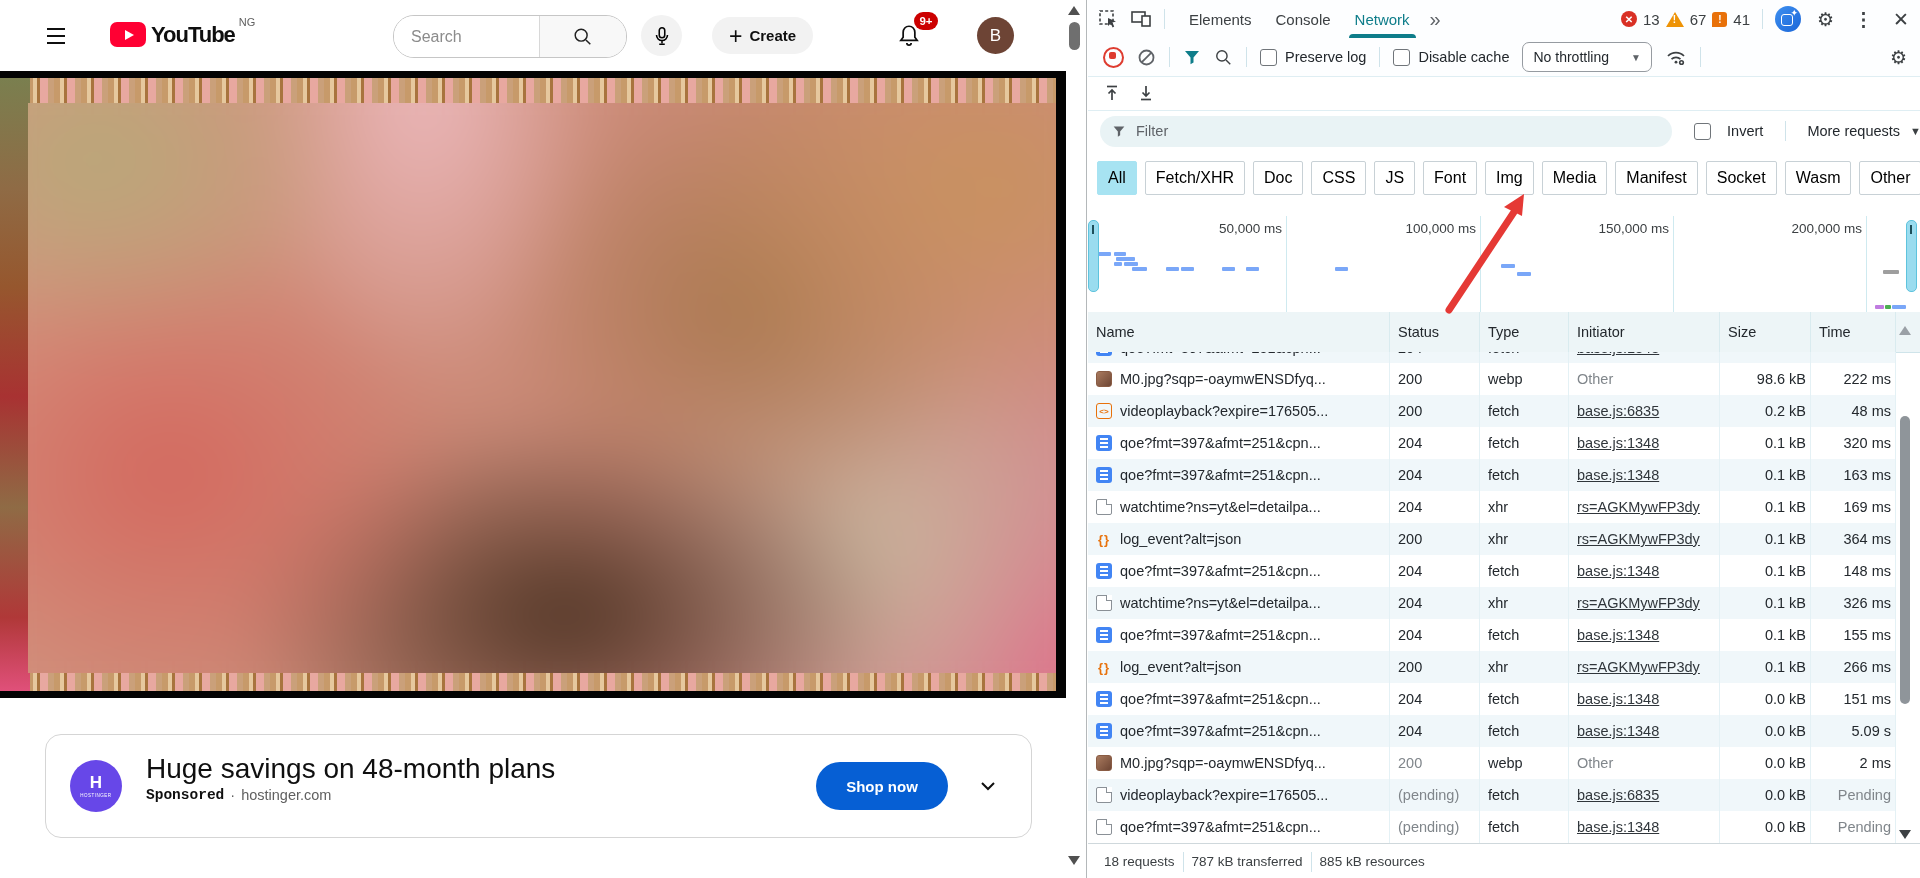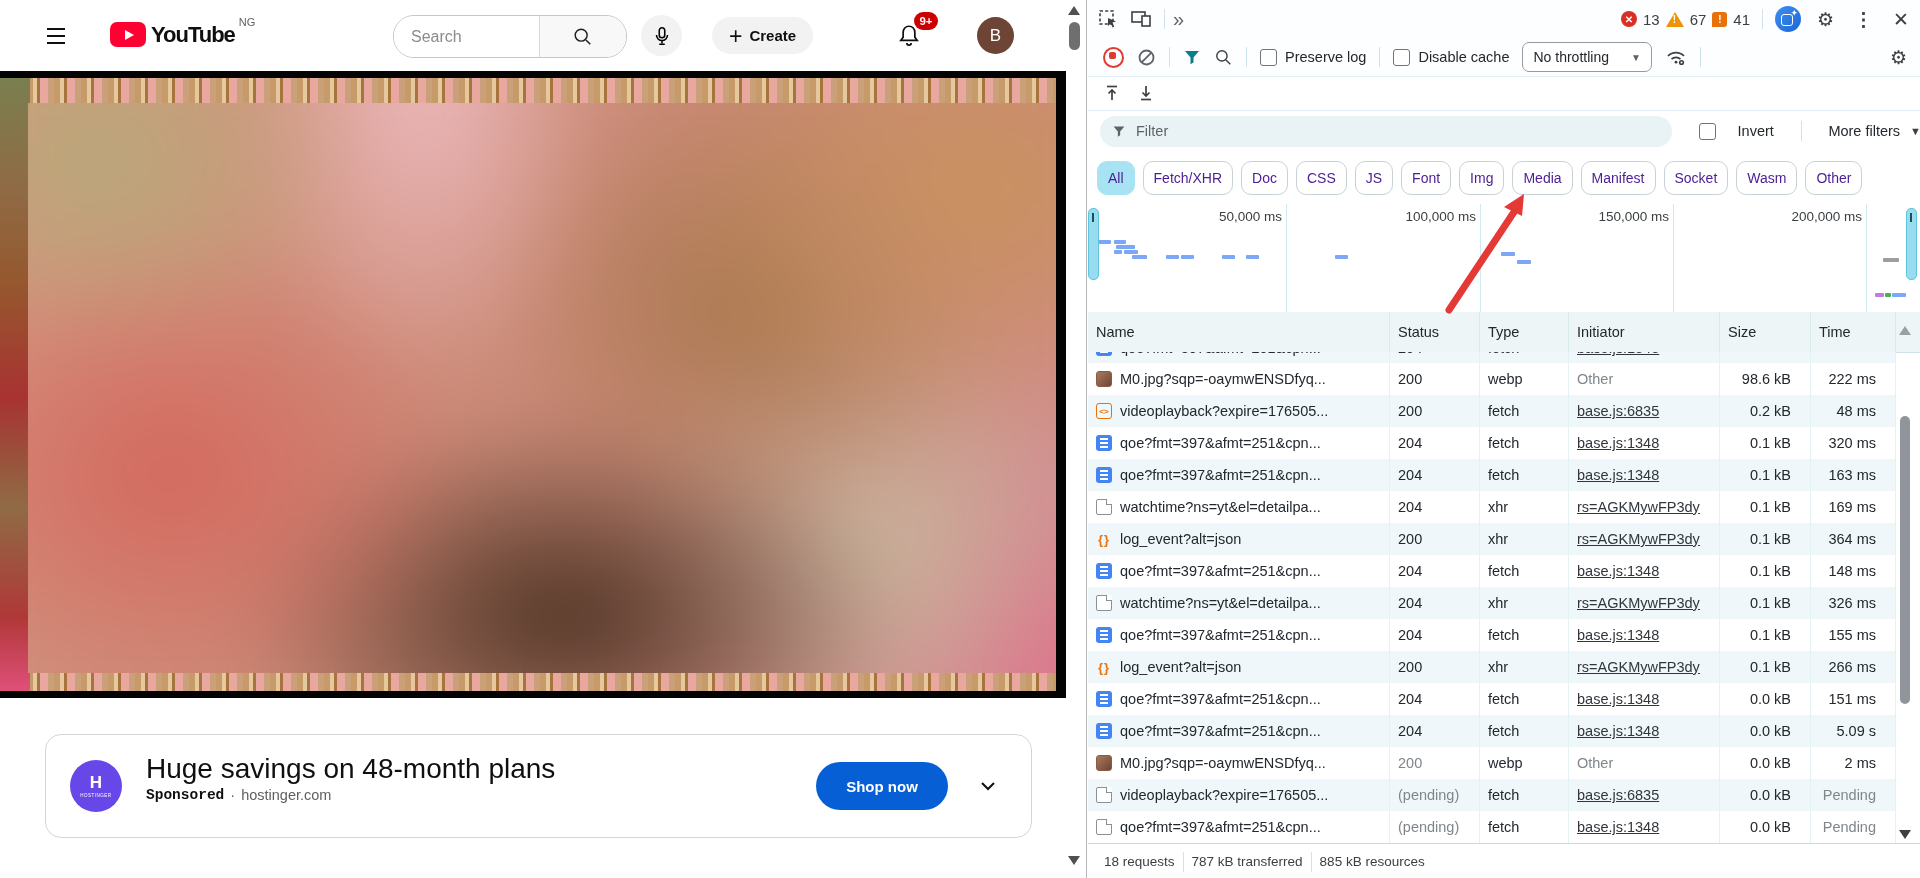--- a/index.html
+++ b/index.html
@@ -85,37 +85,37 @@
   #throttle-sel{height:28px;border:1px solid #969ba1;border-radius:7px;display:flex;align-items:center;gap:22px;padding:0 10px;cursor:pointer;background:#fff;white-space:nowrap;}
   #throttle-sel .car{font-size:10px;color:#5f6368;}
   #dt-har{top:76px;height:34px;border-bottom:1px solid #dfeef3;gap:16px;padding-left:15px;}
   #dt-filterrow{top:110px;height:42px;gap:12px;padding-left:12px;justify-content:space-between;}
   #filter-pill{width:548px;height:31px;background:#e9f3f5;border-radius:16px;display:flex;align-items:center;padding:0 12px;gap:8px;flex:none;}
   #filter-input{border:0;outline:0;background:transparent;font-size:14.5px;font-family:inherit;flex:1;color:#23282d;}
   #filter-input::placeholder{color:#5f6368;}
   #more-filters{display:flex;gap:10px;align-items:center;cursor:pointer;white-space:nowrap;font-size:14.5px;}
   #more-filters .car{font-size:11px;color:#3c4043;}
   #dt-chiprow{top:152px;height:52px;gap:8px;padding-left:9px;align-items:center;}
-  .chip{height:22px;padding:5px 10px;border:1px solid #c8d1d6;border-radius:10px;display:flex;align-items:center;font-size:14px;color:#4c1d95;cursor:pointer;background:#fff;white-space:nowrap;}
+  .chip{height:22px;padding:5px 10px;border:1px solid #c8d1d6;border-radius:2px;display:flex;align-items:center;font-size:16px;color:#000000;cursor:pointer;background:#fff;white-space:nowrap;}
   .chip.sel{background:#a7e3f2;border-color:#a7e3f2;}
   
-  #dt-overview{top:204px;left:1px;right:0;height:108px;border-bottom:1px solid #cfe4ea;background:#fff;overflow:hidden;cursor:pointer;}
+  #dt-overview{top:216px;left:1px;right:0;height:108px;border-bottom:1px solid #cfe4ea;background:#fff;overflow:hidden;cursor:pointer;}
   .grid-v{position:absolute;top:0;bottom:0;width:1px;background:#cfeaf0;}
   .tl-label{position:absolute;top:5px;width:110px;text-align:right;font-size:13.5px;color:#3c4043;white-space:nowrap;}
   .wf-bar{position:absolute;height:4px;border-radius:1px;background:#7aa7f8;}
   .brush{position:absolute;top:4px;width:9px;height:70px;background:#9adcef;border:1px solid #5ec3dd;border-radius:5px;cursor:ew-resize;}
   .brush::after{content:"";position:absolute;left:3px;top:4px;width:2px;height:9px;background:#1d4f5a;}
   
   #dt-thead{top:312px;left:1px;right:0;height:40px;background:#edf5f7;border-bottom:1px solid #cfe4ea;display:grid;grid-template-columns:302px 90px 89px 151px 91px 85px;align-items:center;}
   #dt-thead .hcell{padding-left:8px;font-size:14.5px;color:#23282d;border-right:1px solid #d9ebef;height:100%;display:flex;align-items:center;cursor:pointer;}
   #dt-rows{top:352px;left:1px;width:808px;height:491px;overflow:hidden;}
   .t-row{display:grid;grid-template-columns:302px 90px 89px 151px 91px 85px;height:32px;align-items:center;font-size:14.5px;cursor:pointer;background:#fff;}
   .t-row.stripe{background:#f0f7fa;}
   .t-row>div{height:100%;display:flex;align-items:center;border-right:1px solid #e4f1f5;overflow:hidden;white-space:nowrap;padding-left:8px;box-sizing:border-box;}
-  .t-row .c-size,.t-row .c-time{justify-content:flex-end;padding-right:19px;padding-left:0;}
+  .t-row .c-size,.t-row .c-time{justify-content:flex-end;padding-right:4px;padding-left:0;}
   .muted{color:#80868b;}
   .init-link{text-decoration:underline;color:#30363b;}
   .namecell{gap:8px;}
   .ric{width:16px;height:16px;flex:none;position:relative;display:flex;align-items:center;justify-content:center;}
   .ric-image{background:linear-gradient(135deg,#a97a5e,#6e4634);border-radius:3px;border:1px solid #8a5c44;box-sizing:border-box;}
   .ric-doc-blue{background:#4285f4;border-radius:3px;}
   .ric-doc-blue::after{content:"";width:8px;height:2px;background:#fff;box-shadow:0 4px 0 #fff,0 -4px 0 #fff;}
   .ric-doc{border:1.5px solid #8a9096;border-radius:2px;box-sizing:border-box;background:#fff;}
   .ric-doc::after{content:"";position:absolute;right:-1px;top:-1px;width:5px;height:5px;background:#fff;border-left:1.5px solid #8a9096;border-bottom:1.5px solid #8a9096;}
   .ric-code{border:1.5px solid #e8710a;border-radius:3px;box-sizing:border-box;color:#e8710a;font-size:8px;font-weight:700;}
@@ -217,20 +217,25 @@
             <path d="M10 9l8 3.6-3.6 1 1.8 4-1.6.8-1.9-4L10 17z" fill="#3c4043"></path>
           </svg>
       </span>
       <span class="icon-btn">
         <svg width="22" height="20" viewBox="0 0 22 20">
             <rect x="2" y="3" width="13" height="10" fill="none" stroke="#3c4043" stroke-width="1.6"></rect>
             <rect x="12" y="7" width="8" height="10" fill="#fff" stroke="#3c4043" stroke-width="1.6"></rect>
           </svg>
       </span>
       <span class="sep"></span>
+      <div id="tabs-host" style="display:flex;height:38px;">
+          <div class="tab">Elements</div>
+          <div class="tab">Console</div>
+          <div class="tab active">Network</div>
+        </div>
       <span id="more-tabs">»</span>
       <div id="badge-cluster">
         <span id="err-ico">✕</span>
         <span class="badge-num">13</span>
         <span id="warn-ico"></span>
         <span class="badge-num">67</span>
         <span id="iss-ico">!</span>
         <span class="badge-num">41</span>
       </div>
       <span class="sep"></span>
@@ -306,21 +311,21 @@
       <div id="filter-pill">
         <svg width="14" height="13" viewBox="0 0 18 17">
             <path d="M2 2h14l-5.5 6.5v5l-3 1.8V8.5z" fill="#5f6368"></path>
           </svg>
         <input id="filter-input" placeholder="Filter" style="">
       </div>
       <span class="cb"></span>
       <span class="cb-lbl">Invert</span>
       <span class="sep"></span>
       <span id="more-filters">
-        <span>More filters</span>
+        <span>More requests</span>
         <span class="car">▼</span>
       </span>
     </div>
 
     <div id="dt-chiprow" class="dt-row">
         <div class="chip sel">All</div>
         <div class="chip">Fetch/XHR</div>
         <div class="chip">Doc</div>
         <div class="chip">CSS</div>
         <div class="chip">JS</div>

